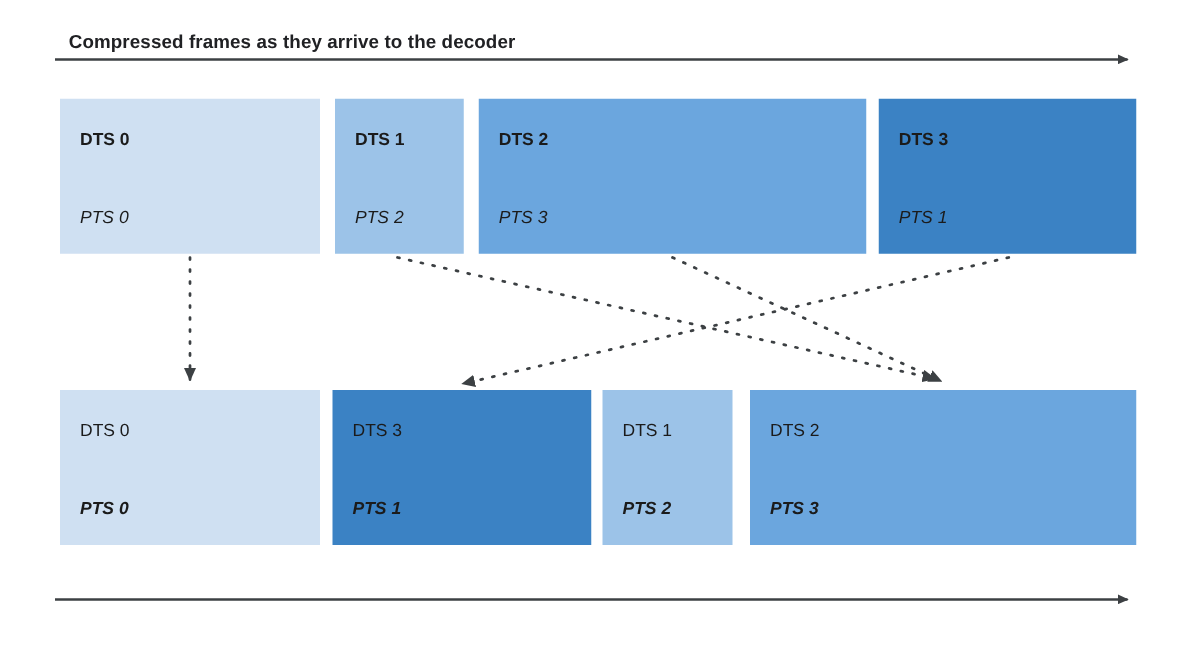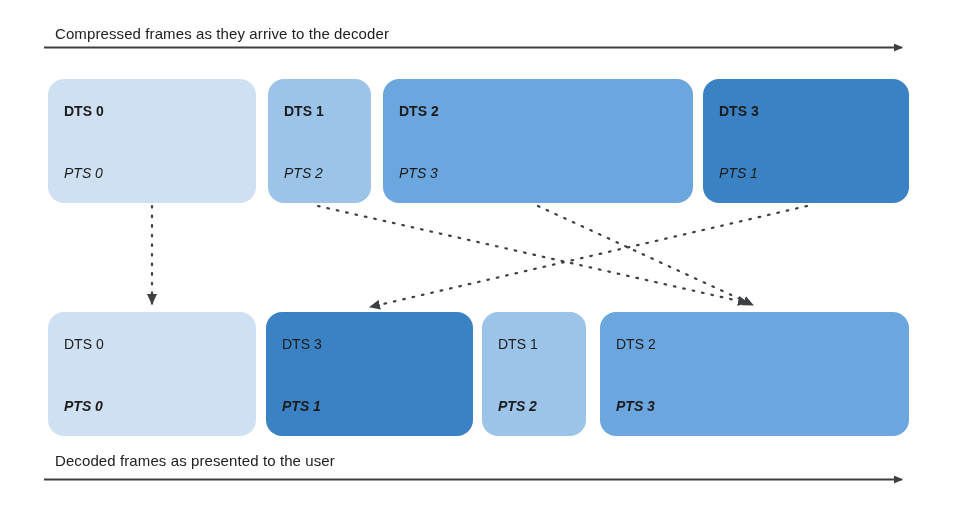--- a/index.html
+++ b/index.html
@@ -29,21 +29,20 @@
     position: absolute;
     left: 0;
     top: 0;
     width: 963px;
     height: 523px;
     pointer-events: none;
   }
   .frame {
     position: absolute;
     box-sizing: border-box;
-    border-radius: 16px;
   }
   .frame .dts,
   .frame .pts {
     position: absolute;
     left: 16px;
     font-size: 14px;
     color: #1b1b1b;
     white-space: nowrap;
   }
   .frame .dts { top: 24px; }
@@ -51,23 +50,22 @@
   .frame.top .dts { font-weight: bold; }
   .frame.top .pts { font-weight: normal; }
   .frame.bottom .dts { font-weight: normal; }
   .frame.bottom .pts { font-weight: bold; }
 </style>
 </head>
 <body>
 
 <div id="stage">
 
-  <div class="axis-label" style="left:55px; top:25px;">Compressed frames as they arrive to the decoder</div>
+  <div class="axis-label" style="left:55px; top:25px;font-weight:bold;">Compressed frames as they arrive to the decoder</div>
 
-  <div class="axis-label" style="left:55px; top:452px;">Decoded frames as presented to the user</div>
 
   <svg class="axis-svg" viewBox="0 0 963 523" xmlns="http://www.w3.org/2000/svg">
     <defs>
       <marker id="solidHead" markerWidth="9" markerHeight="8" refX="8" refY="4" orient="auto" markerUnits="userSpaceOnUse">
         <path d="M0,0 L9,4 L0,8 z" fill="#3c4043"></path>
       </marker>
       <marker id="dotHead" markerWidth="11" markerHeight="10" refX="10" refY="5" orient="auto" markerUnits="userSpaceOnUse">
         <path d="M0,0 L11,5 L0,10 z" fill="#3c4043"></path>
       </marker>
     </defs>

